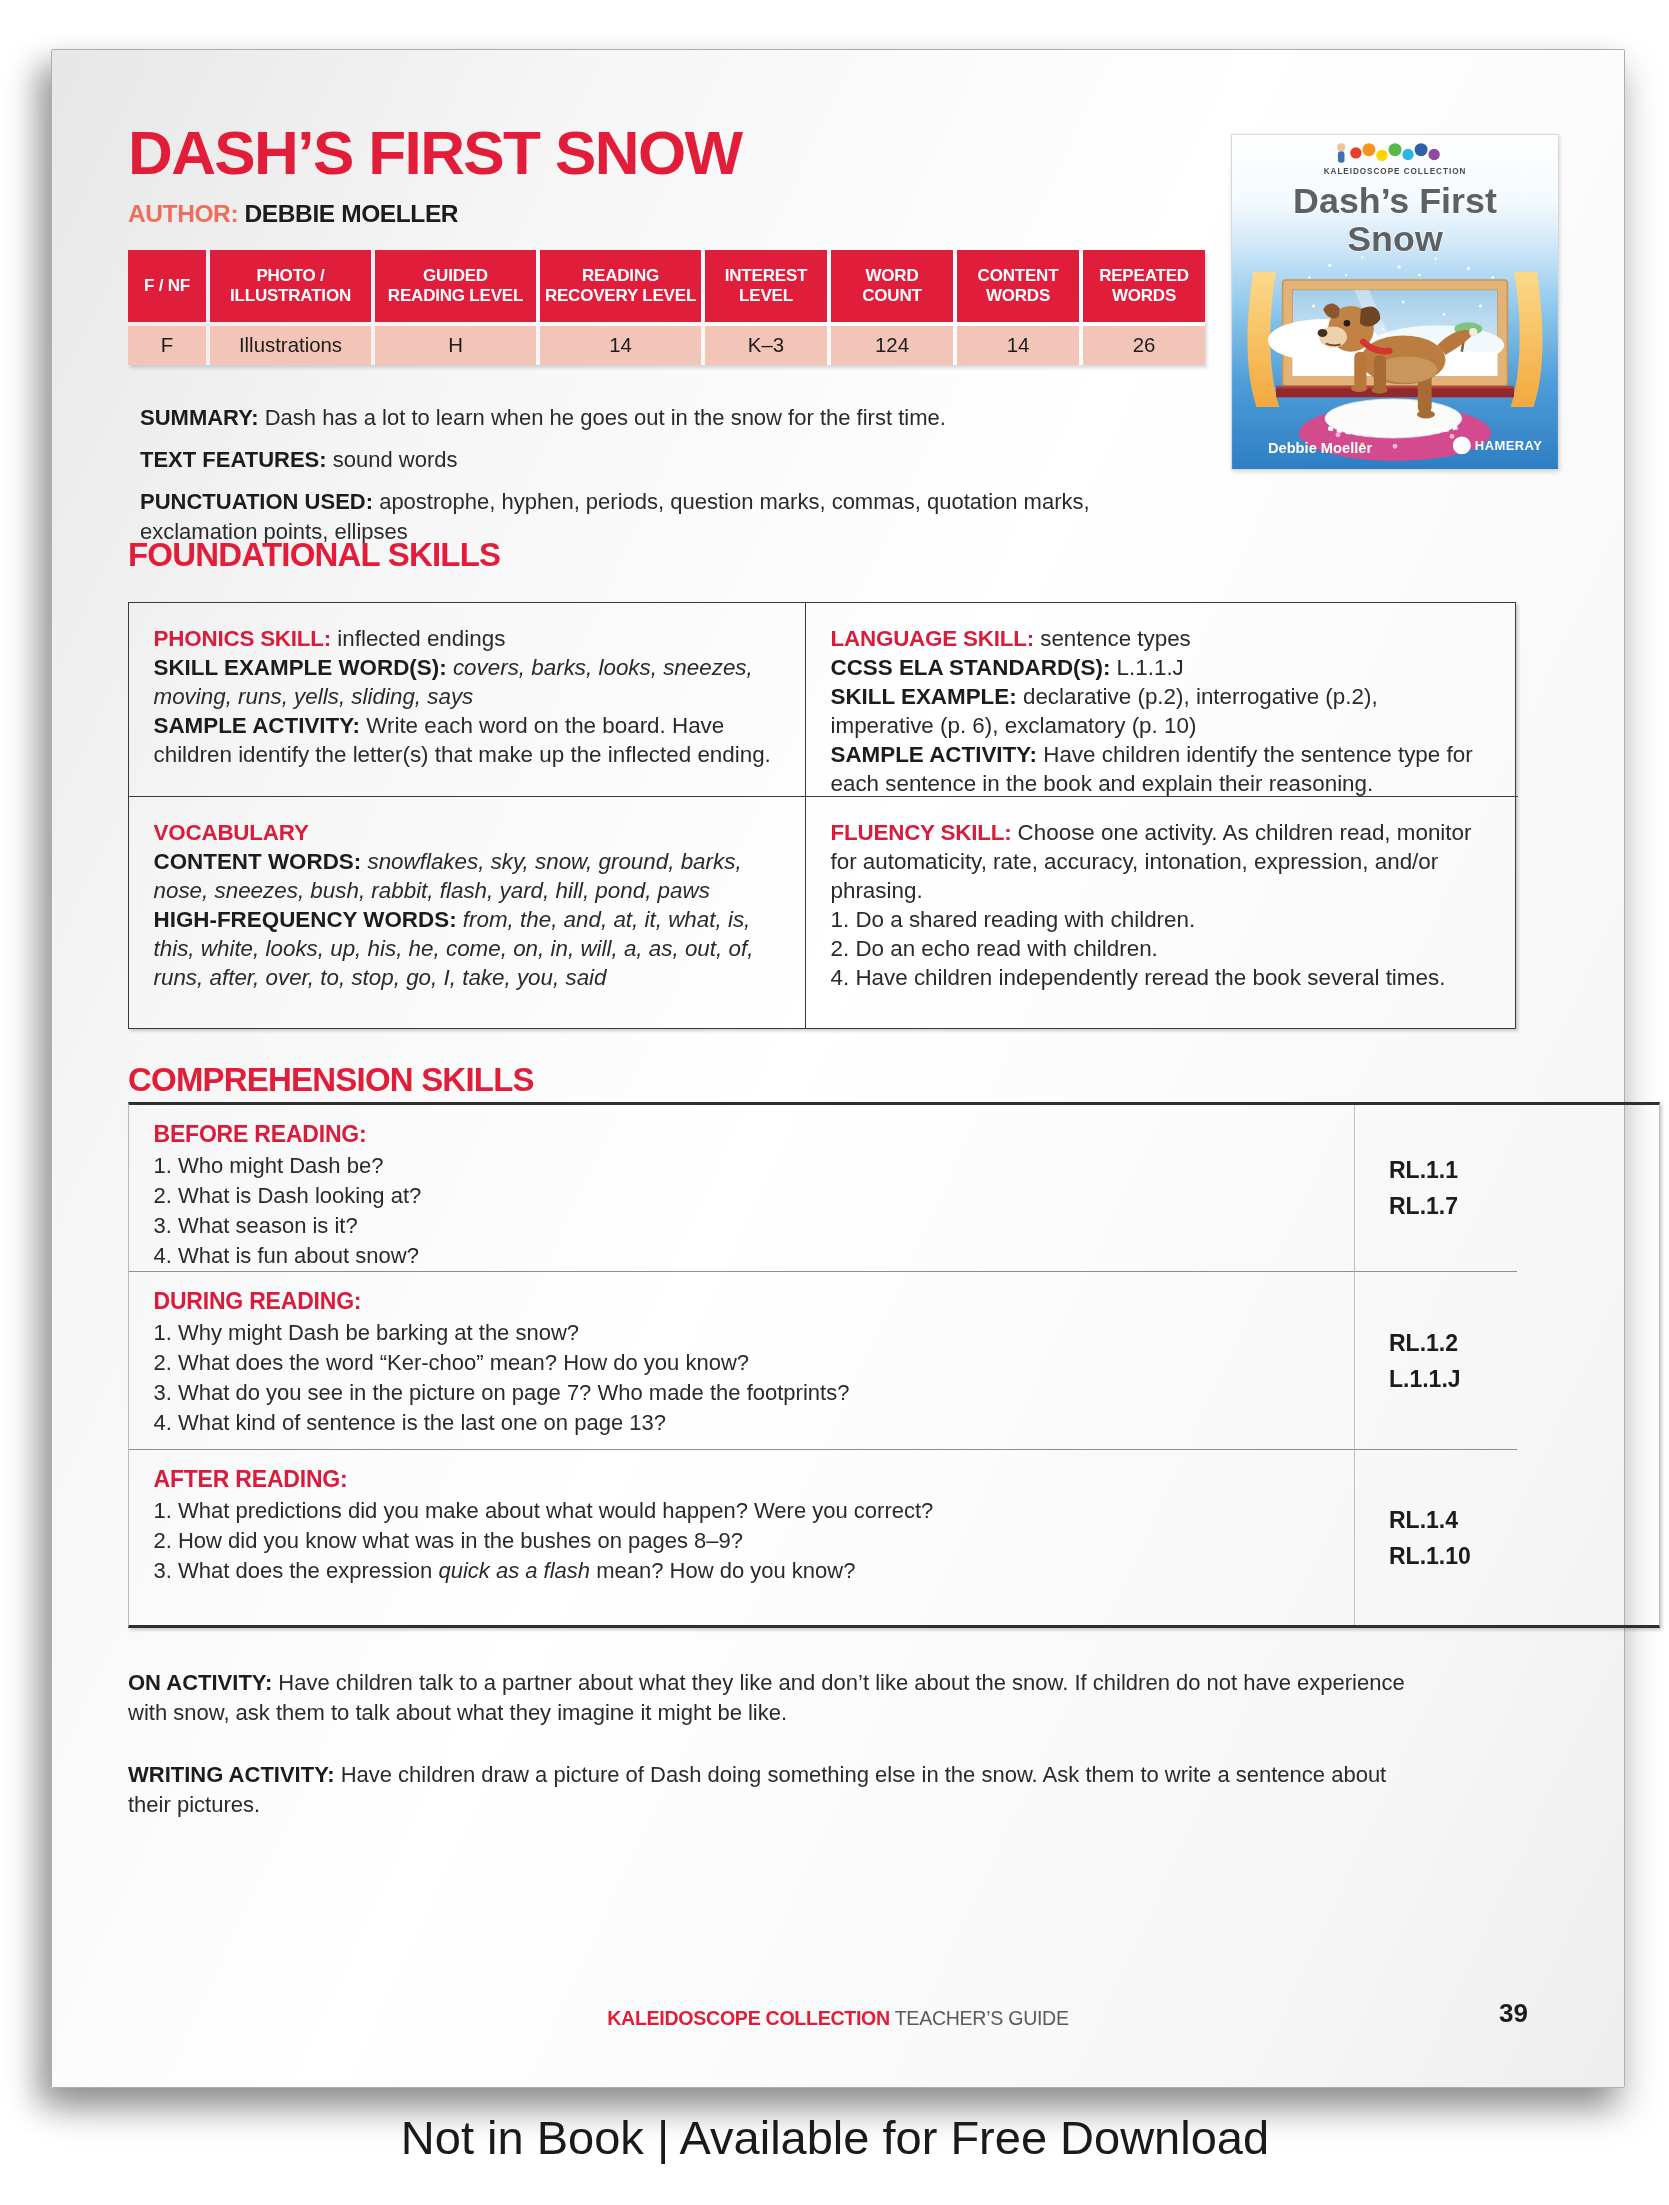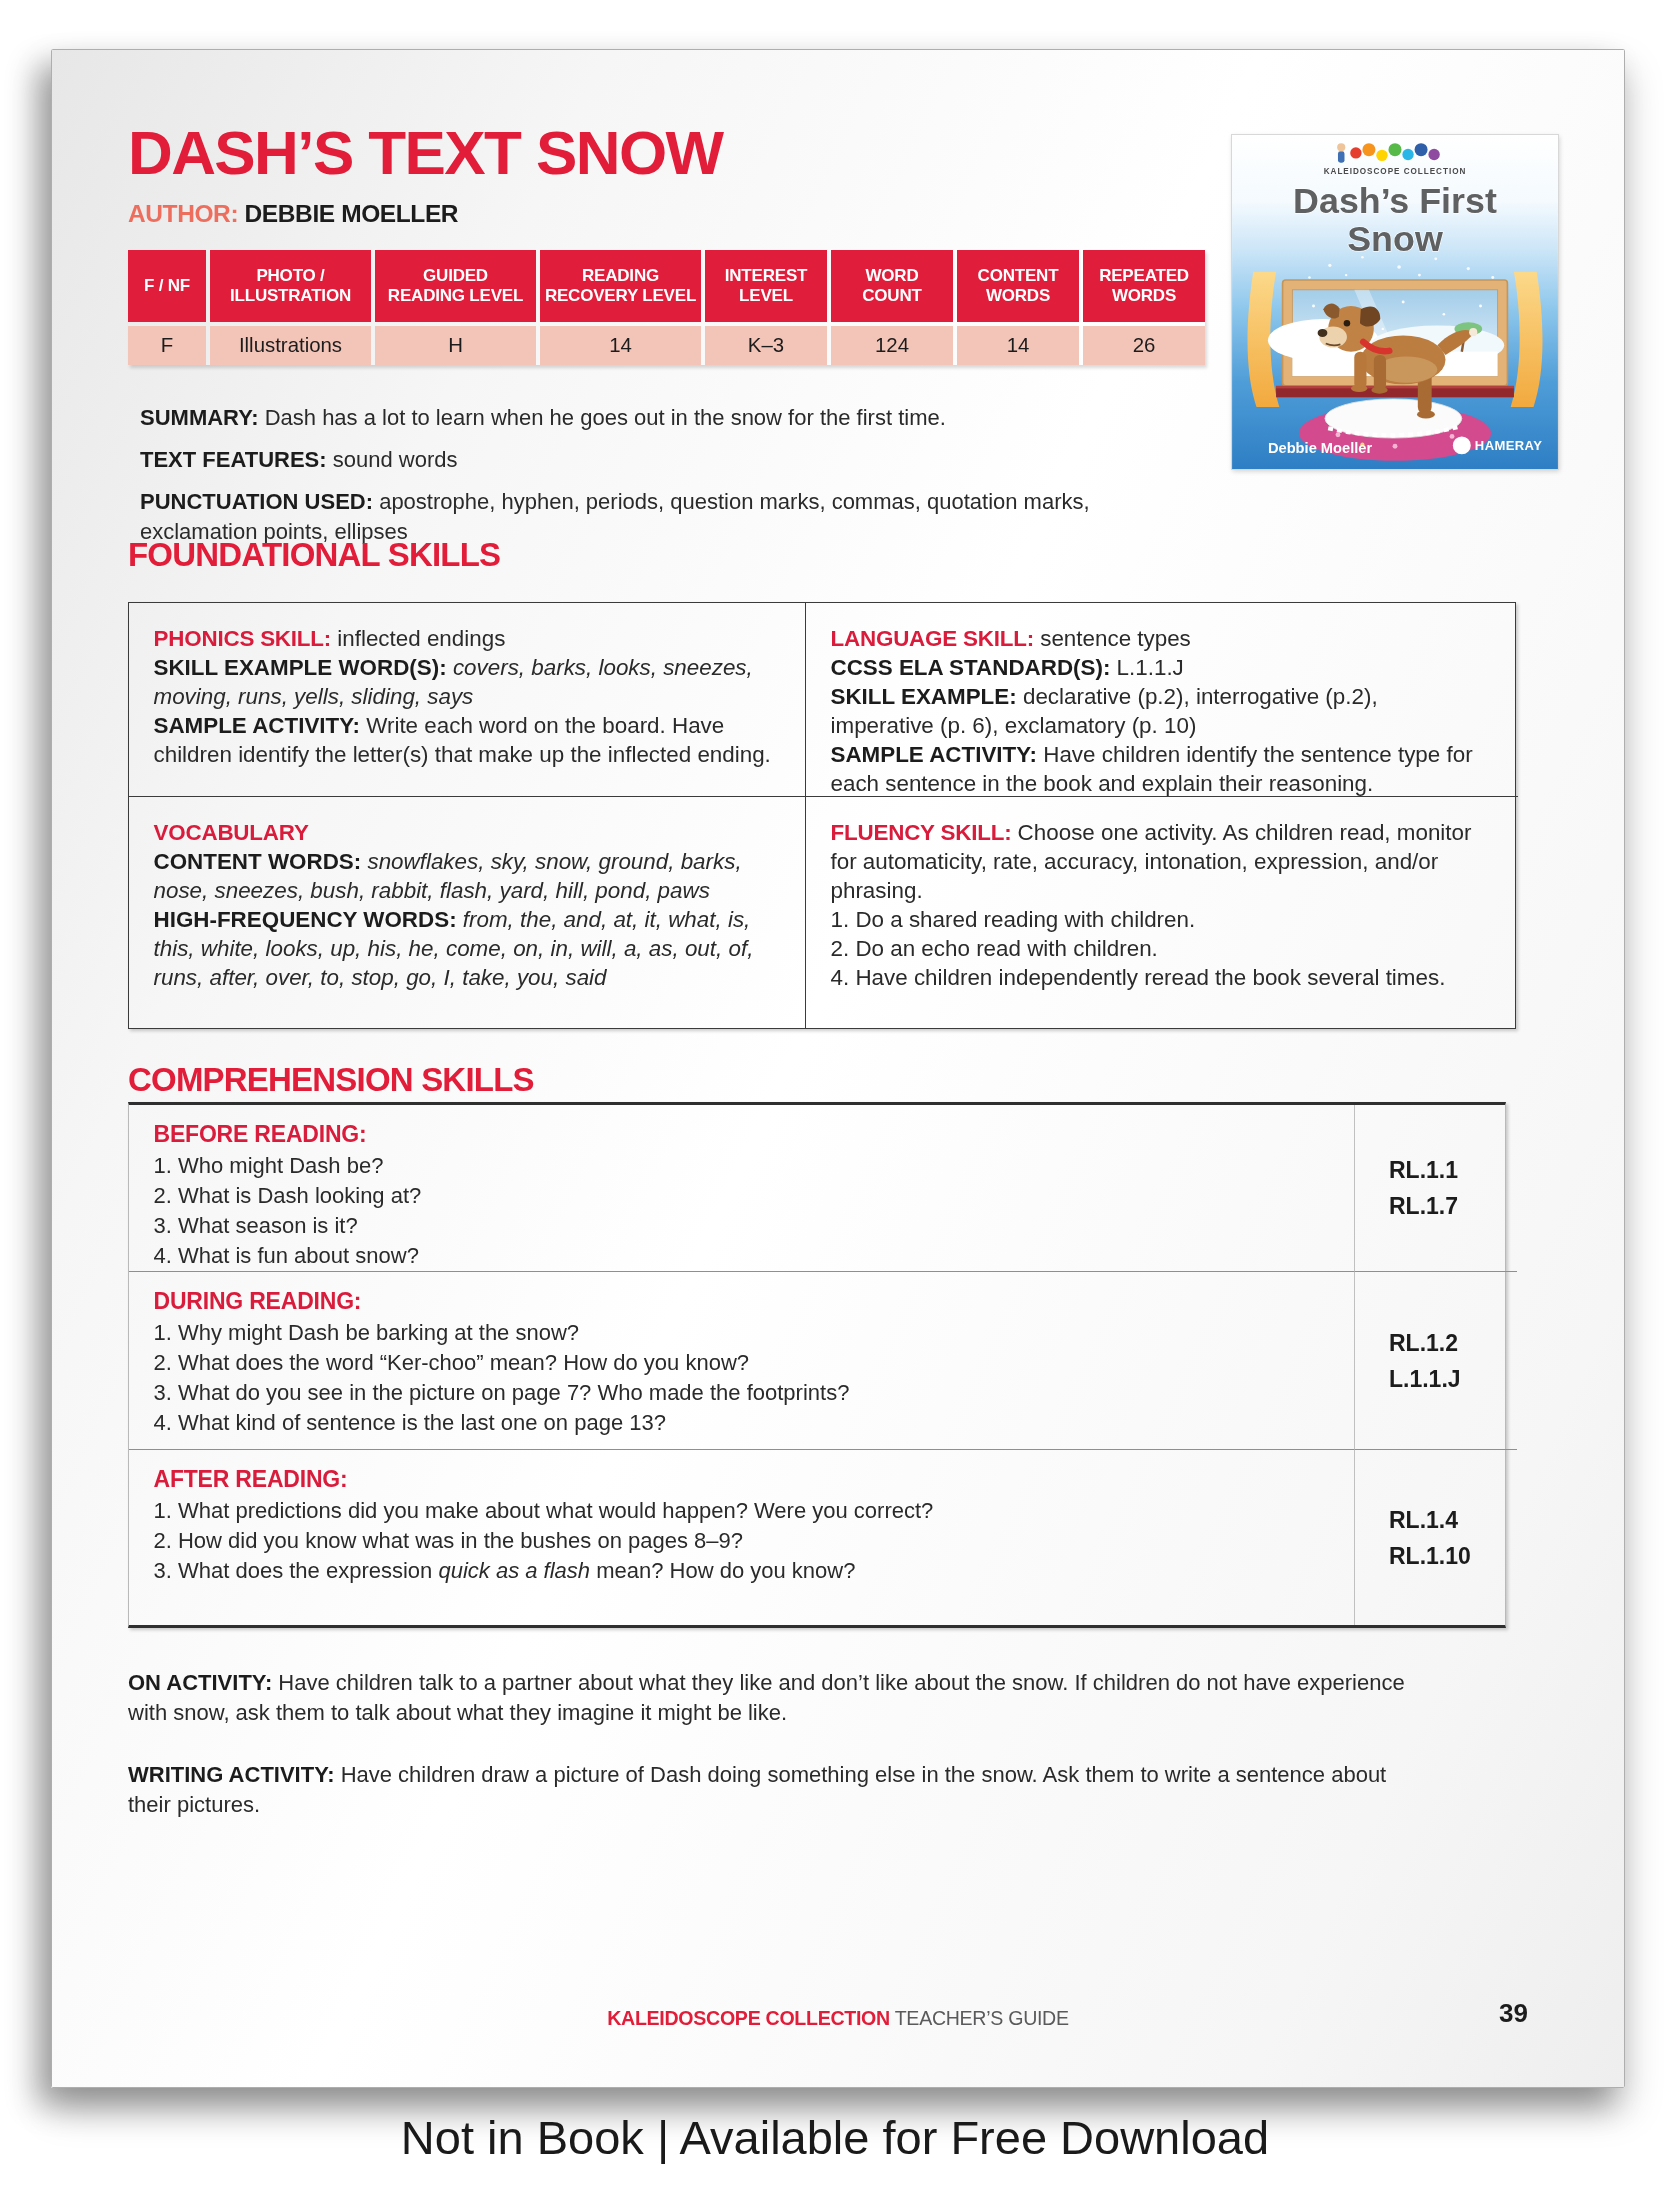--- a/index.html
+++ b/index.html
@@ -42,21 +42,21 @@
   .found-table{position:absolute;left:76px;top:552px;width:1388px;display:grid;
     grid-template-columns:677px 712px;grid-template-rows:194px 231px;
     border:1.6px solid #3b3b3b;box-sizing:border-box;background:transparent;box-shadow:1.6px 2.4px 3.3px rgba(0,0,0,.2);}
   .fcell{box-sizing:border-box;padding:21px 33px 0 24.5px;font-size:22.4px;line-height:29px;overflow:hidden;}
   .fcell.left{border-right:1.6px solid #3b3b3b;}
   .fcell.row1{border-bottom:1.6px solid #3b3b3b;}
   .redlbl{color:#d91c3c;font-weight:700;letter-spacing:-0.2px;}
   .fcell em, .summary em{font-style:italic;}
 
   
-  .comp-table{position:absolute;left:76px;top:1052px;width:1378px;display:grid;
+  .comp-table{position:absolute;left:76px;top:1052px;width:1532px;display:grid;
     grid-template-columns:1226px 162px;grid-template-rows:167px 178px 175px;
     border-top:3.3px solid #2f2f2f;border-bottom:3.3px solid #2f2f2f;
     border-left:0.8px solid #b9b9b9;border-right:0.8px solid #b9b9b9;
     box-sizing:border-box;box-shadow:1.6px 2.4px 3.3px rgba(0,0,0,.2);}
   .qcell{box-sizing:border-box;padding:13px 16.3px 0 24.5px;border-right:0.8px solid #c0c0c0;overflow:hidden;}
   .qcell .redlbl{display:block;font-size:23px;line-height:33px;}
   .qcell .q{font-size:22px;line-height:30px;}
   .ccell{box-sizing:border-box;display:flex;flex-direction:column;justify-content:center;
     padding-left:34px;font-weight:700;font-size:23px;line-height:36px;color:#1d1c1c;}
   .rowdiv{border-bottom:1.6px solid #8f8f8f;}
@@ -72,21 +72,21 @@
   .footer .guide{color:#5a5a5c;font-weight:400;}
   .pagenum{position:absolute;left:1447px;top:1948px;font-size:26px;font-weight:700;color:#1d1c1c;}
 
   .caption{position:absolute;left:0;top:2110px;width:100%;text-align:center;font-size:47px;font-weight:400;color:#1a1a1a;}
 </style>
 </head>
 <body>
 
 <div class="page">
 
-  <h1 class="title">DASH’S TEXT SNOW</h1>
+  <h1 class="title">DASH’S FIRST SNOW</h1>
 
   <div class="author">
     <span class="lbl">AUTHOR:</span>
     <span class="name">DEBBIE MOELLER</span>
   </div>
 
   <div class="info-table">
     <div class="ih">F / NF</div>
     <div class="ih">PHOTO /
 ILLUSTRATION</div>

